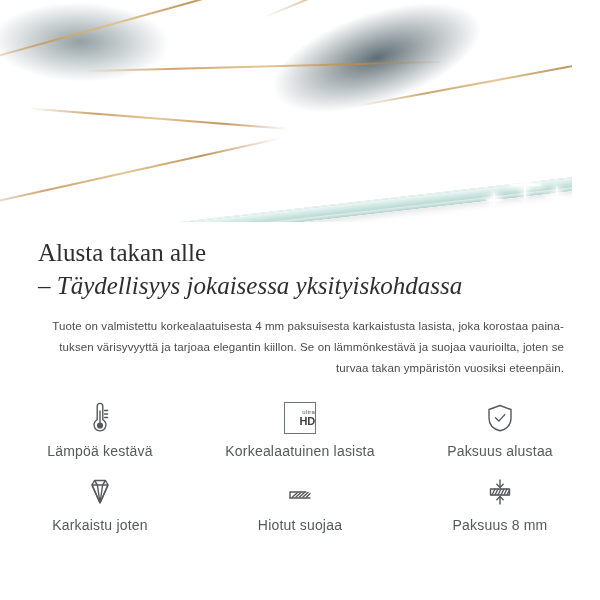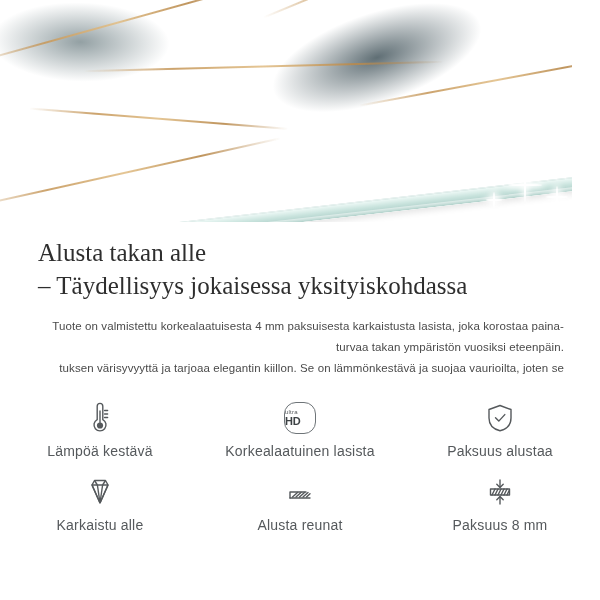--- a/index.html
+++ b/index.html
@@ -147,20 +147,21 @@
     font-family: "Liberation Serif", serif;
     font-size: 25px;
     line-height: 33px;
     color: #2e2e2e;
     font-weight: 400;
     margin: 0;
     padding: 14px 38px 0 38px;
   }
   .headline .line2 {
     display: block;
+    font-style: italic;
   }
   .body-copy {
     margin: 0;
     padding: 14px 36px 0 38px;
     font-size: 11.5px;
     line-height: 21px;
     color: #4a4a4a;
     letter-spacing: 0.1px;
     text-align: right;
   }
@@ -196,24 +197,24 @@
     color: #55595c;
     letter-spacing: 0.2px;
     text-align: center;
     margin-top: 3px;
   }
   svg { display: block; }
   .ultrahd-box {
     width: 30px;
     height: 30px;
     border: 1.4px solid #6e7478;
-    border-radius: 12px;
+    border-radius: 0;
     display: flex;
     flex-direction: column;
-    align-items: flex-start;
+    align-items: flex-end;
     justify-content: center;
     line-height: 1;
   }
   .ultrahd-box .t1 {
     font-size: 6px;
     color: #55595c;
     letter-spacing: 0.2px;
   }
   .ultrahd-box .t2 {
     font-size: 11px;
@@ -250,22 +251,22 @@
     <div class="sparkle sp3"></div>
   </div>
 
   <div class="content">
     <h1 class="headline">
       <span>Alusta takan alle</span>
       <span class="line2">– Täydellisyys jokaisessa yksityiskohdassa</span>
     </h1>
     <p class="body-copy">
       <span>Tuote on valmistettu korkealaatuisesta 4 mm paksuisesta karkaistusta lasista, joka korostaa paina-</span>
+      <span>tuksen värisyvyyttä ja tarjoaa elegantin kiillon. Se on lämmönkestävä ja suojaa vaurioilta, joten se</span>
       <span>turvaa takan ympäristön vuosiksi eteenpäin.</span>
-      <span>tuksen värisyvyyttä ja tarjoaa elegantin kiillon. Se on lämmönkestävä ja suojaa vaurioilta, joten se</span>
     </p>
   </div>
 
   <div class="features">
 
     <div class="feature">
       <div class="feature-icon">
         <svg width="40" height="40" viewBox="0 0 40 40" fill="none" stroke="#55595c" stroke-width="1.4" stroke-linecap="round">
           <path d="M17.2 8.2a2.8 2.8 0 0 1 5.6 0v13.4a6 6 0 1 1-5.6 0z"></path>
           <line x1="20" y1="13" x2="20" y2="24.5"></line>
@@ -304,36 +305,36 @@
           <path d="M12 13 L28 13 L20 31 Z"></path>
           <path d="M12 13 L14.5 8.5 L25.5 8.5 L28 13"></path>
           <line x1="14.5" y1="8.5" x2="17.4" y2="13"></line>
           <line x1="25.5" y1="8.5" x2="22.6" y2="13"></line>
           <line x1="17.4" y1="13" x2="20" y2="31"></line>
           <line x1="22.6" y1="13" x2="20" y2="31"></line>
           <line x1="12" y1="13" x2="20" y2="31"></line>
           <line x1="28" y1="13" x2="20" y2="31"></line>
         </svg>
       </div>
-      <div class="feature-label">Karkaistu alle</div>
+      <div class="feature-label">Karkaistu joten</div>
     </div>
 
     <div class="feature">
       <div class="feature-icon">
         <svg width="40" height="40" viewBox="0 0 40 40" fill="none" stroke="#55595c" stroke-width="1.4" stroke-linecap="round" stroke-linejoin="round">
           <path d="M10 26 L10 20 L26 20"></path>
           <line x1="12.5" y1="25" x2="17.5" y2="20.5"></line>
           <line x1="16" y1="25" x2="21" y2="20.5"></line>
           <line x1="19.5" y1="25" x2="24.5" y2="20.5"></line>
           <line x1="23" y1="25" x2="28" y2="20.5"></line>
           <line x1="26.5" y1="25" x2="30" y2="21.8"></line>
           <line x1="10" y1="26" x2="30" y2="26"></line>
         </svg>
       </div>
-      <div class="feature-label">Alusta reunat</div>
+      <div class="feature-label">Hiotut suojaa</div>
     </div>
 
     <div class="feature">
       <div class="feature-icon">
         <svg width="40" height="40" viewBox="0 0 40 40" fill="none" stroke="#55595c" stroke-width="1.4" stroke-linecap="round" stroke-linejoin="round">
           <line x1="20" y1="8" x2="20" y2="15"></line>
           <polyline points="16.8,12.2 20,15.4 23.2,12.2"></polyline>
           <rect x="10.5" y="17" width="19" height="6"></rect>
           <line x1="12" y1="23" x2="15" y2="17"></line>
           <line x1="15" y1="23" x2="18" y2="17"></line>

